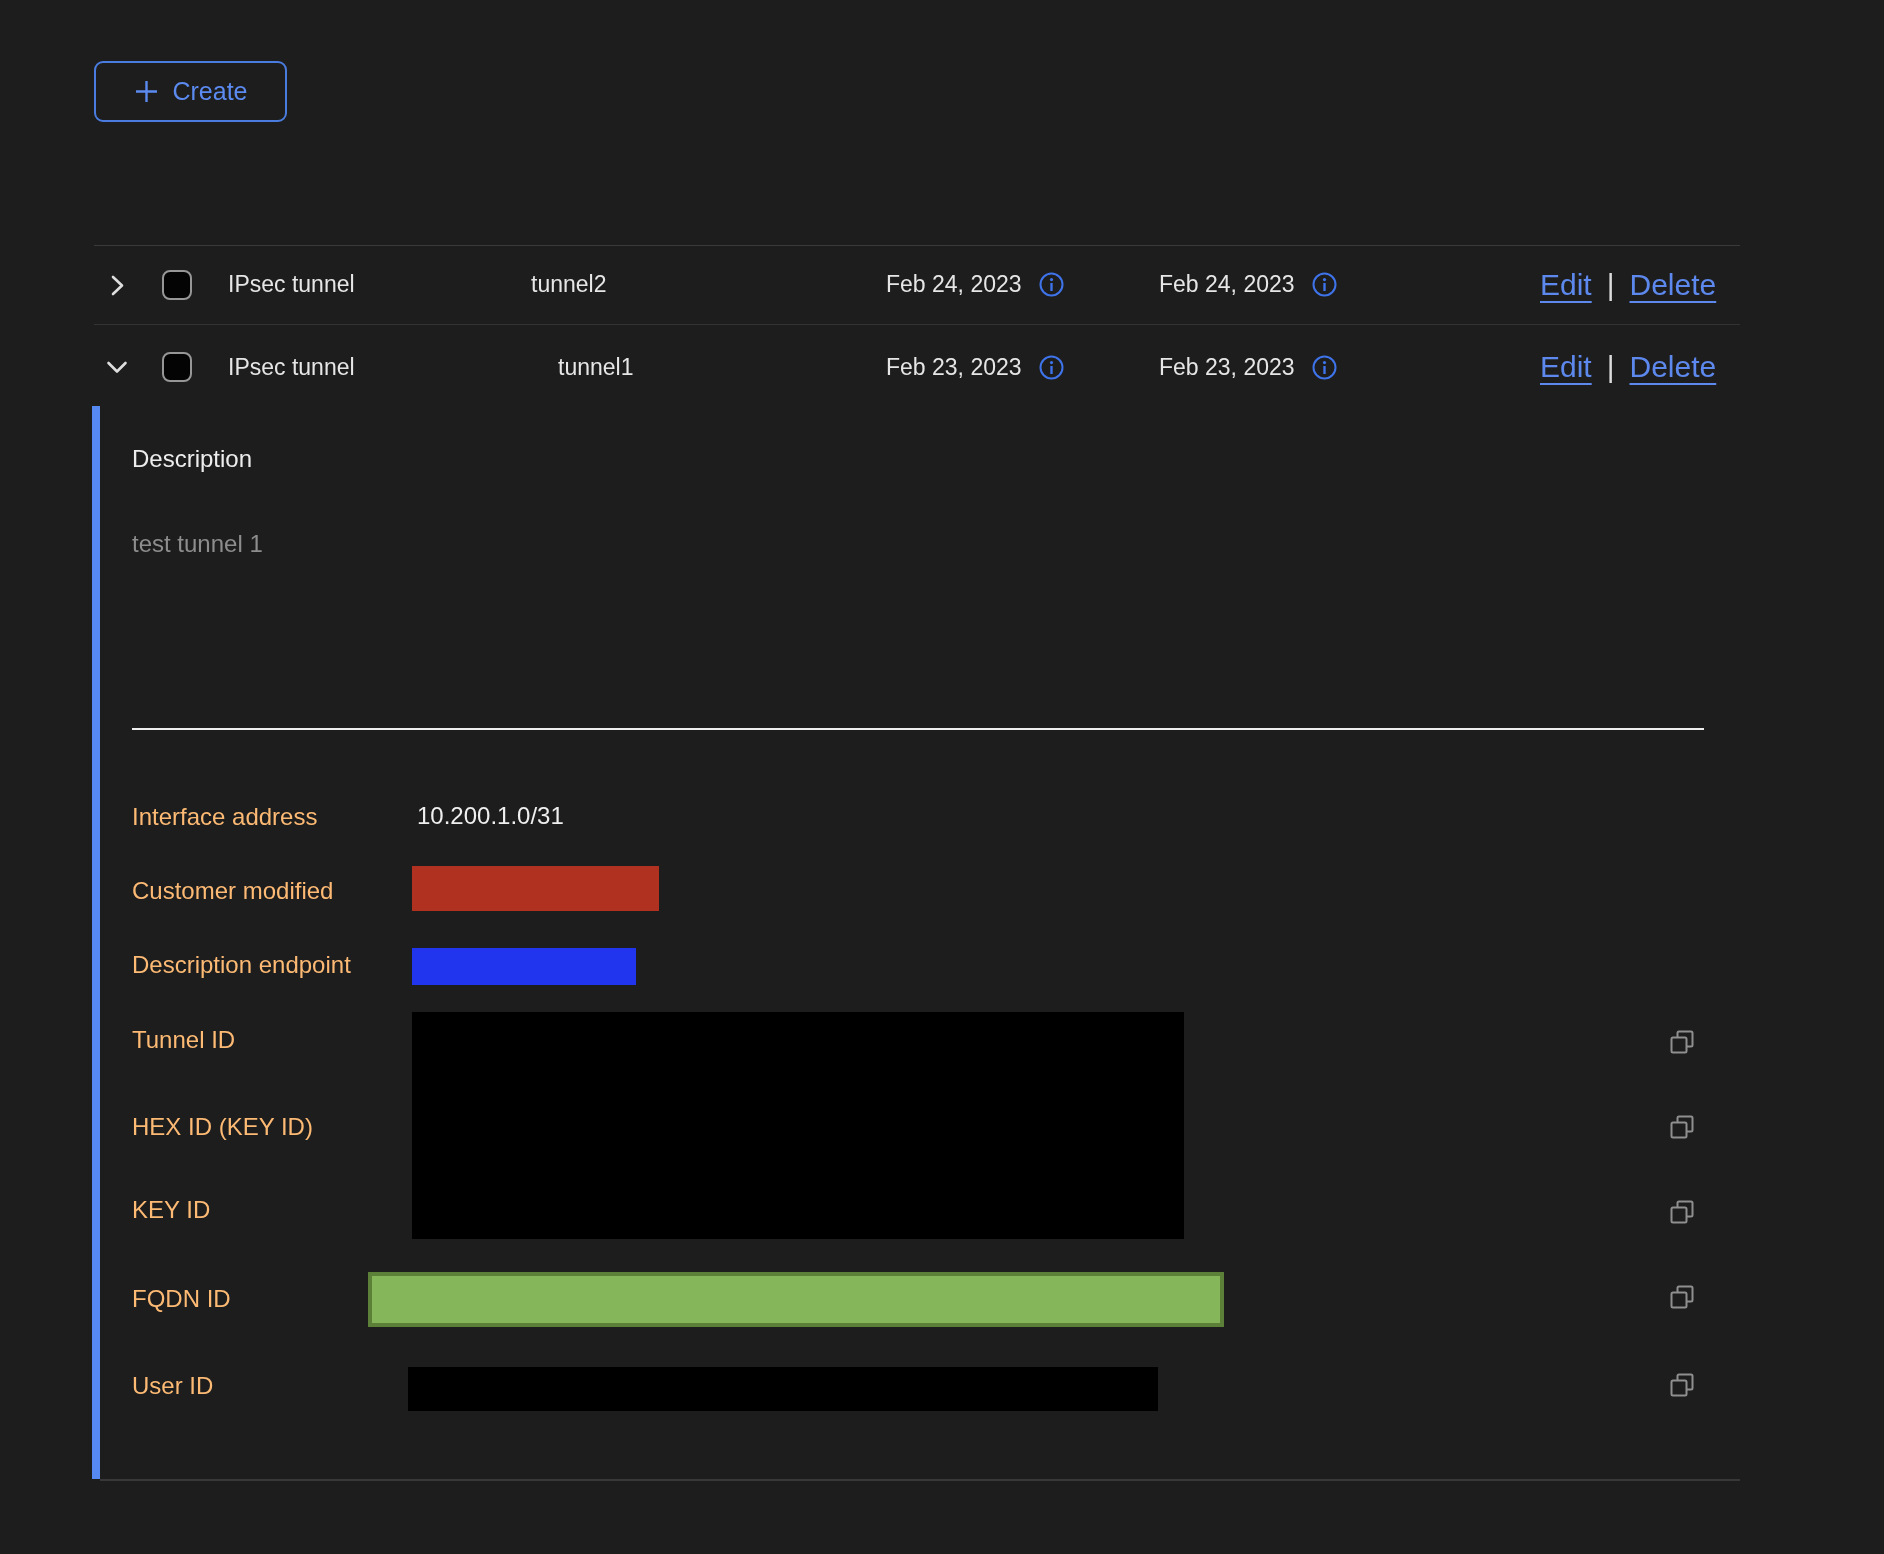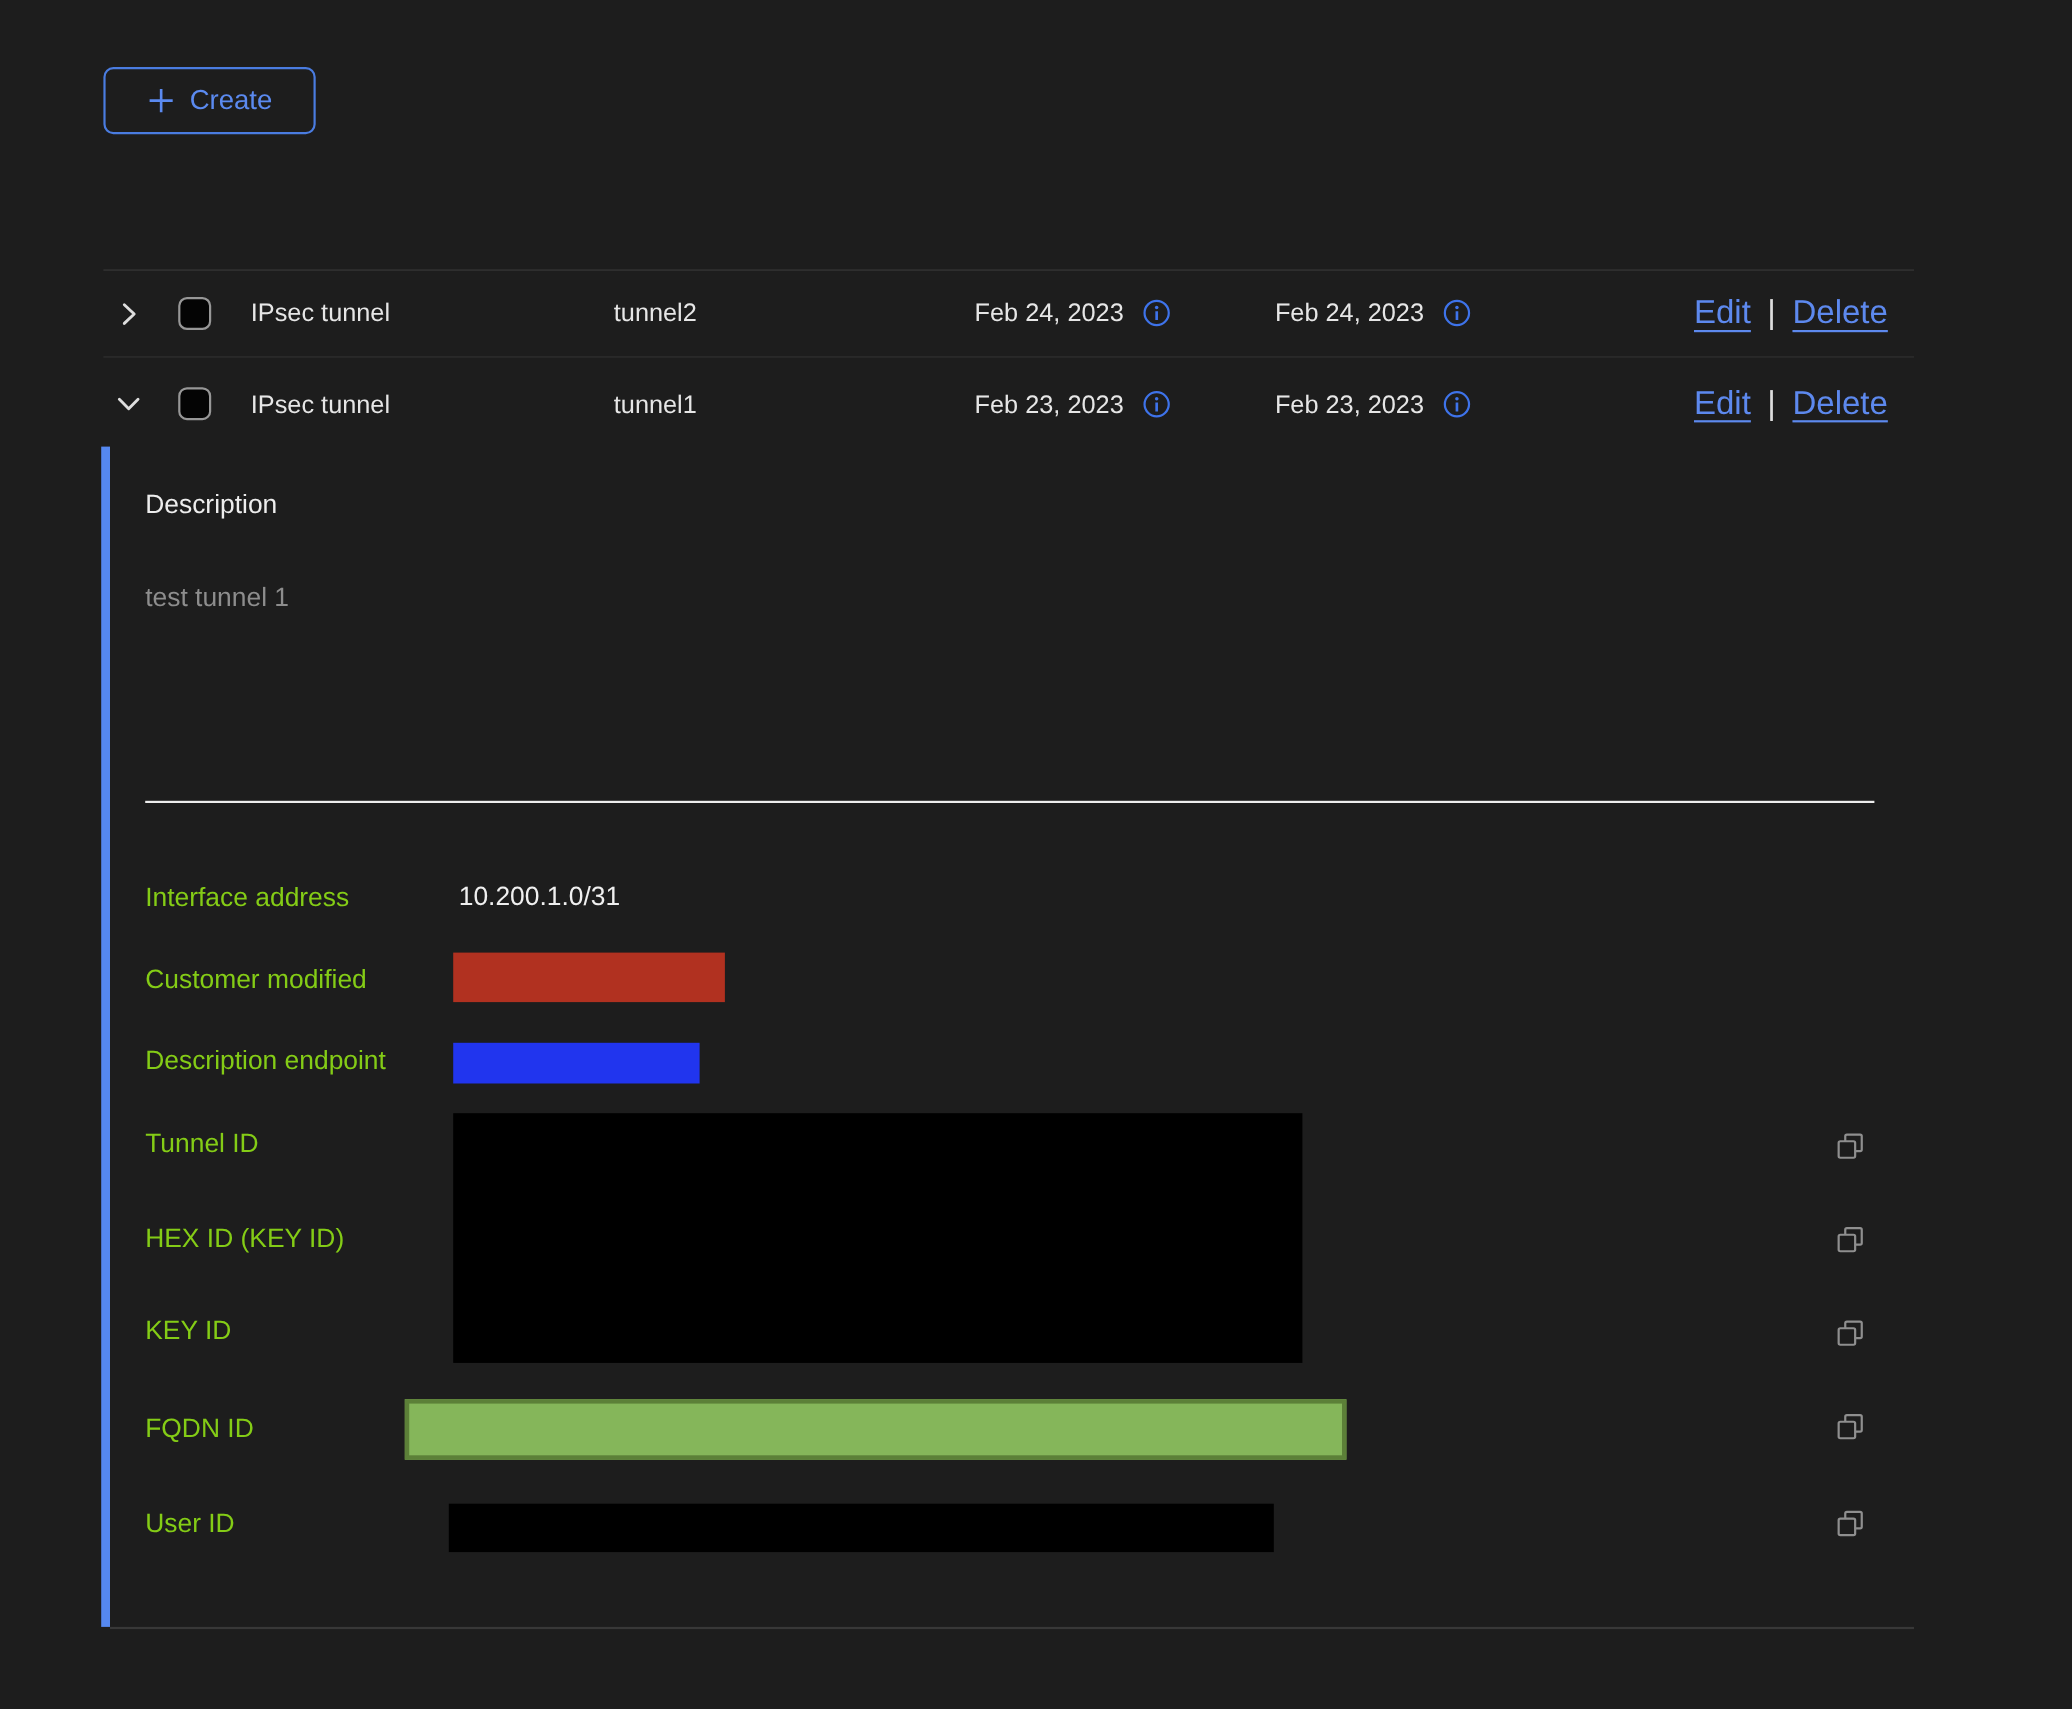--- a/index.html
+++ b/index.html
@@ -26,21 +26,21 @@
     width:30px; height:30px; border:2px solid #979797; border-radius:8px;
     background:#040404; box-sizing:border-box; padding:0; cursor:pointer;
   }
   .chev-btn { background:none; border:none; padding:0; cursor:pointer; width:34px; height:34px; display:flex; align-items:center; justify-content:center; }
   .date-group { gap:16px; }
   .actions { gap:15px; font-size:30px; }
   .link { color:#5d89ee; text-decoration:underline; text-underline-offset:6px; text-decoration-thickness:2px; cursor:pointer; }
   .sep { color:#dcdcdc; }
   
   .expand-bar { position:absolute; left:92px; top:406px; width:8px; height:1073px; background:#5588f0; }
-  .d-label { position:absolute; left:132px; font-size:24px; color:#84cc16; line-height:30px; white-space:nowrap; }
+  .d-label { position:absolute; left:132px; font-size:24px; color:#fdba74; line-height:30px; white-space:nowrap; }
   .d-value { position:absolute; font-size:24px; color:#efefef; white-space:nowrap; }
   .desc-title { font-weight:500; color:#ededed; }
   .muted { color:#8d8d8d; }
   .hr-light { position:absolute; left:132px; top:728px; width:1572px; height:2px; background:#ededed; }
   .hr-bottom { position:absolute; left:100px; top:1479px; width:1640px; height:2px; background:#383838; }
   .redact { position:absolute; }
   .redact.green { border:4px solid #5c8038; box-sizing:border-box; }
   .copy-btn { position:absolute; left:1666px; width:32px; height:32px; background:none; border:none; padding:0; cursor:pointer; }
 </style>
 </head>
@@ -62,21 +62,21 @@
       <button class="chev-btn">
         <svg width="30" height="30" viewBox="0 0 30 30">
           <path d="M11 7 L20 15.5 L11 24" stroke="#dedede" stroke-width="2.6" fill="none" stroke-linecap="round" stroke-linejoin="round"></path>
         </svg>
       </button>
     </span>
     <span class="cell" style="left:68px">
       <button class="checkbox"></button>
     </span>
     <span class="cell" style="left:134px">IPsec tunnel</span>
-    <span class="cell" style="left:464px">tunnel2</span>
+    <span class="cell" style="left:437px">tunnel2</span>
     <span class="cell date-group" style="left:792px">
       <span>Feb 24, 2023</span>
       <svg width="27" height="27" viewBox="0 0 27 27">
         <circle cx="13.5" cy="13.5" r="11" stroke="#3e73ea" stroke-width="2" fill="none"></circle>
         <circle cx="13.5" cy="8.6" r="1.6" fill="#3e73ea"></circle>
         <path d="M13.5 12 v8" stroke="#3e73ea" stroke-width="2.4"></path>
       </svg>
     </span>
     <span class="cell date-group" style="left:1065px">
       <span>Feb 24, 2023</span>

